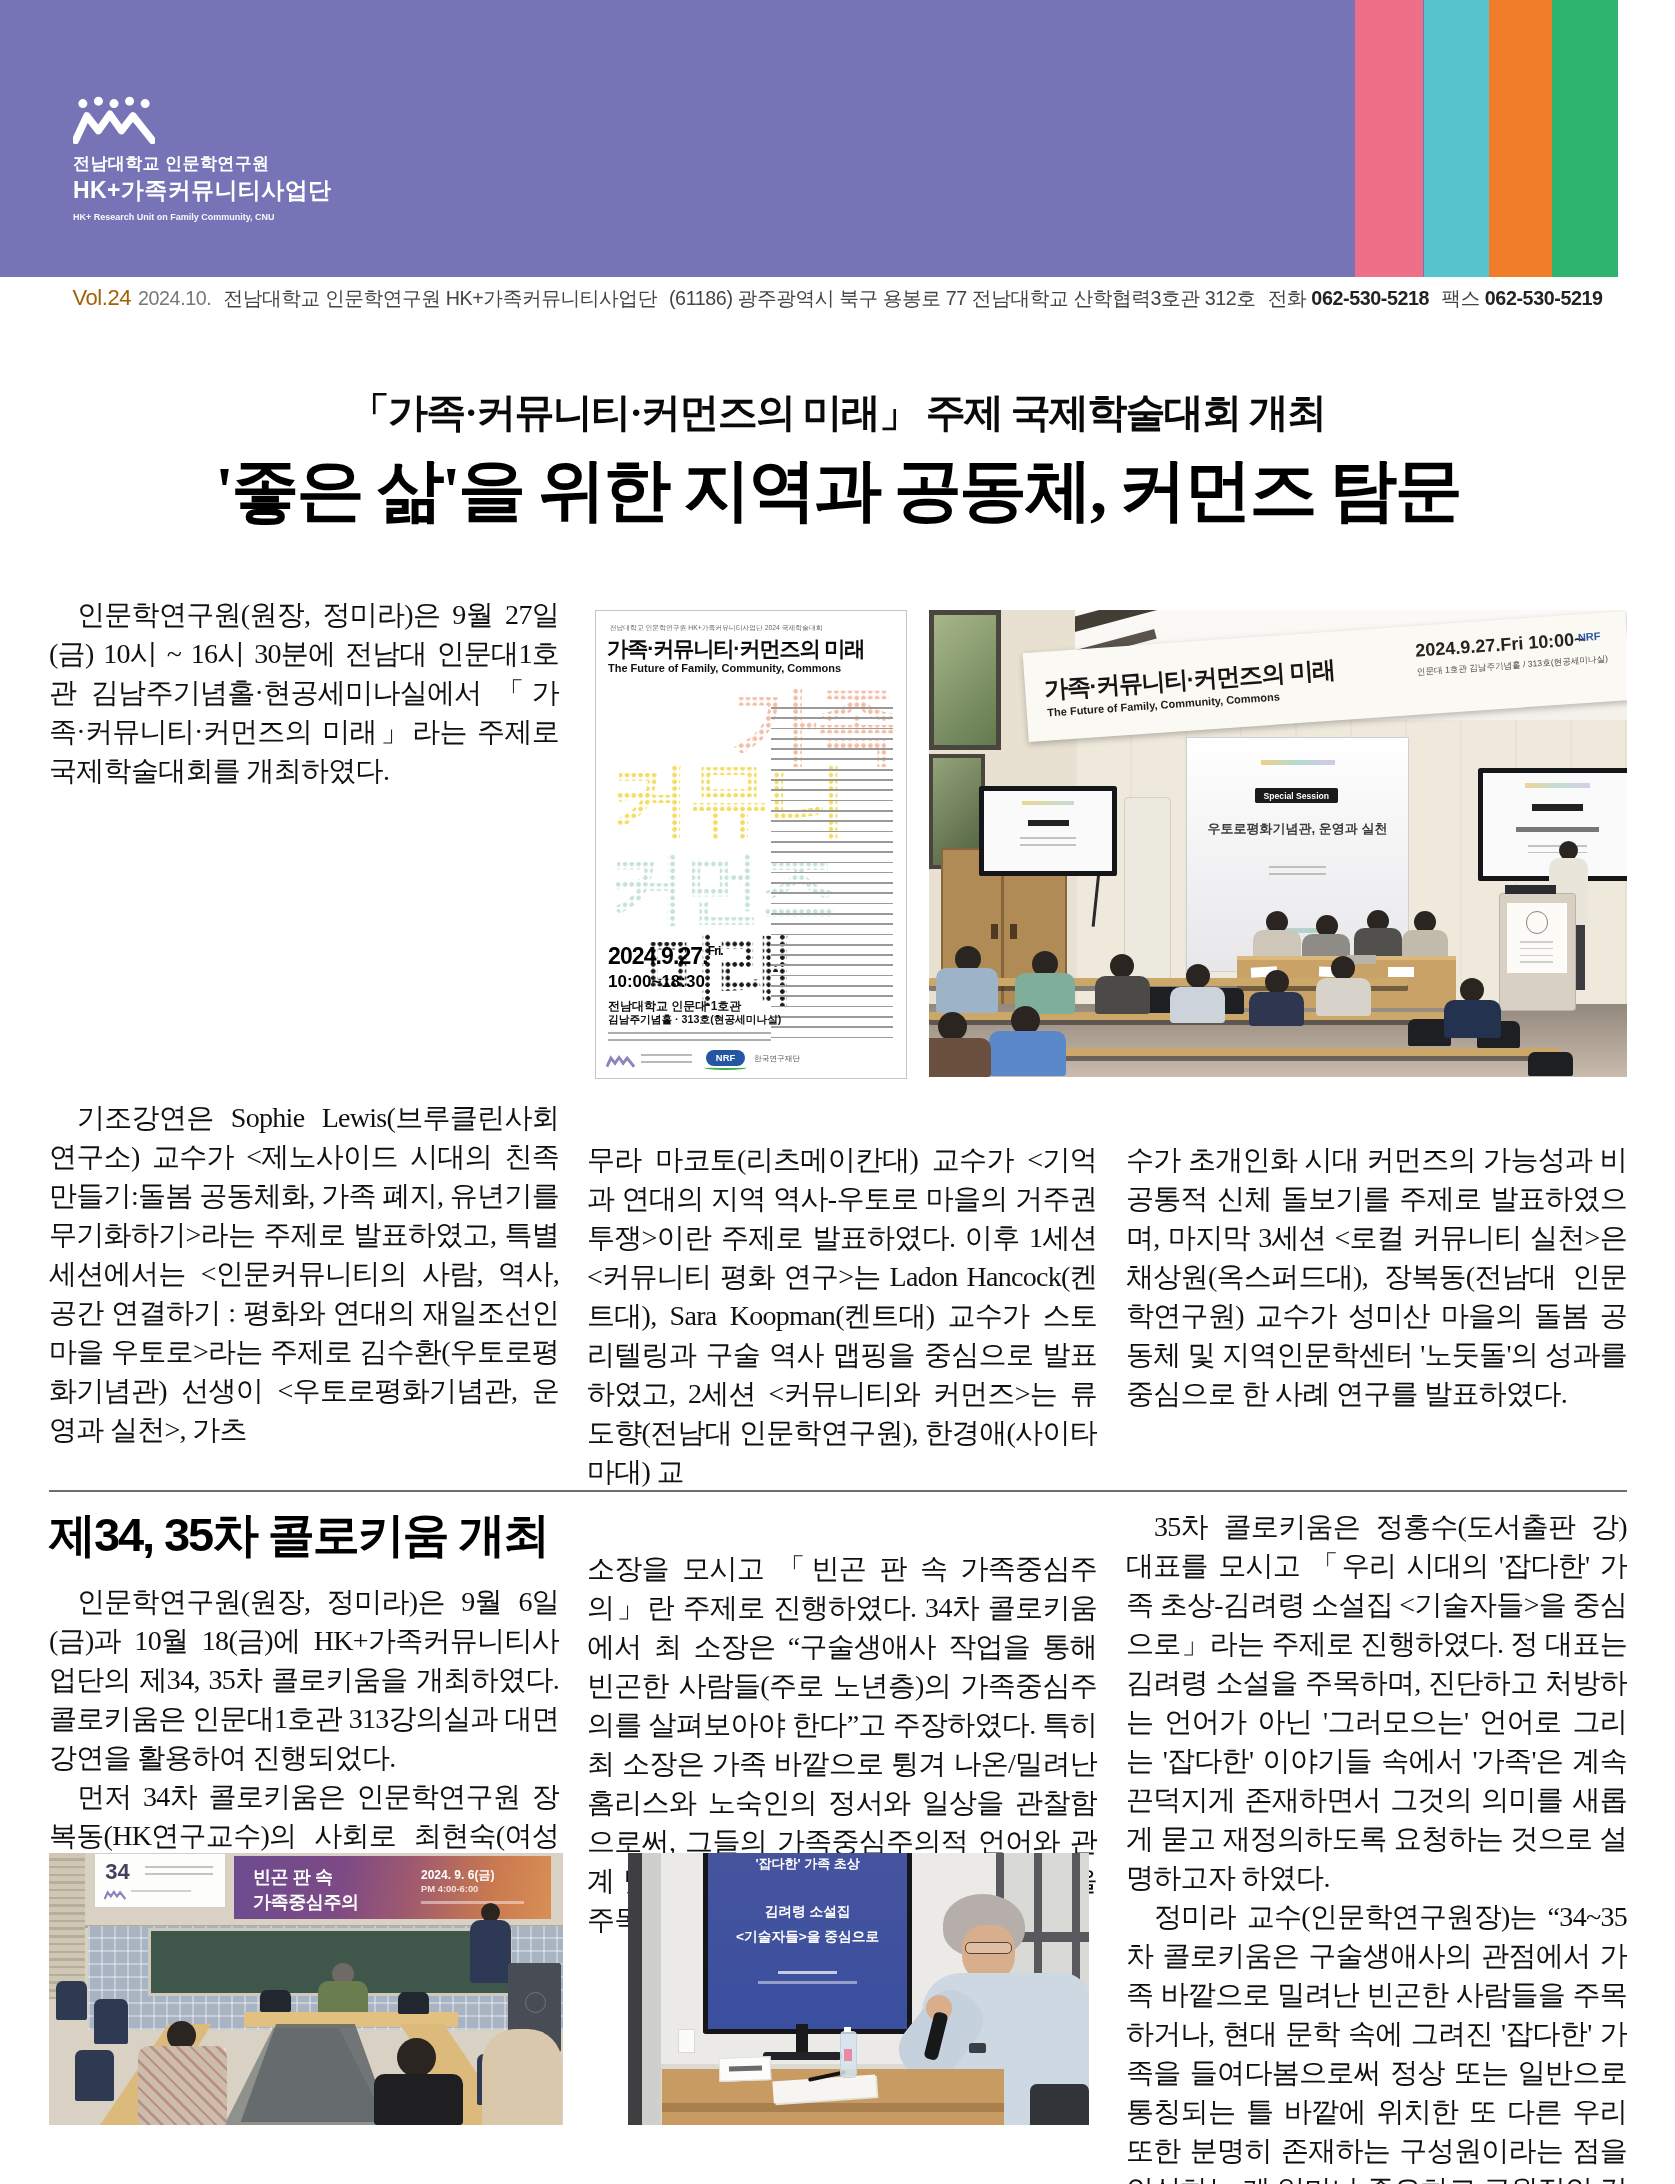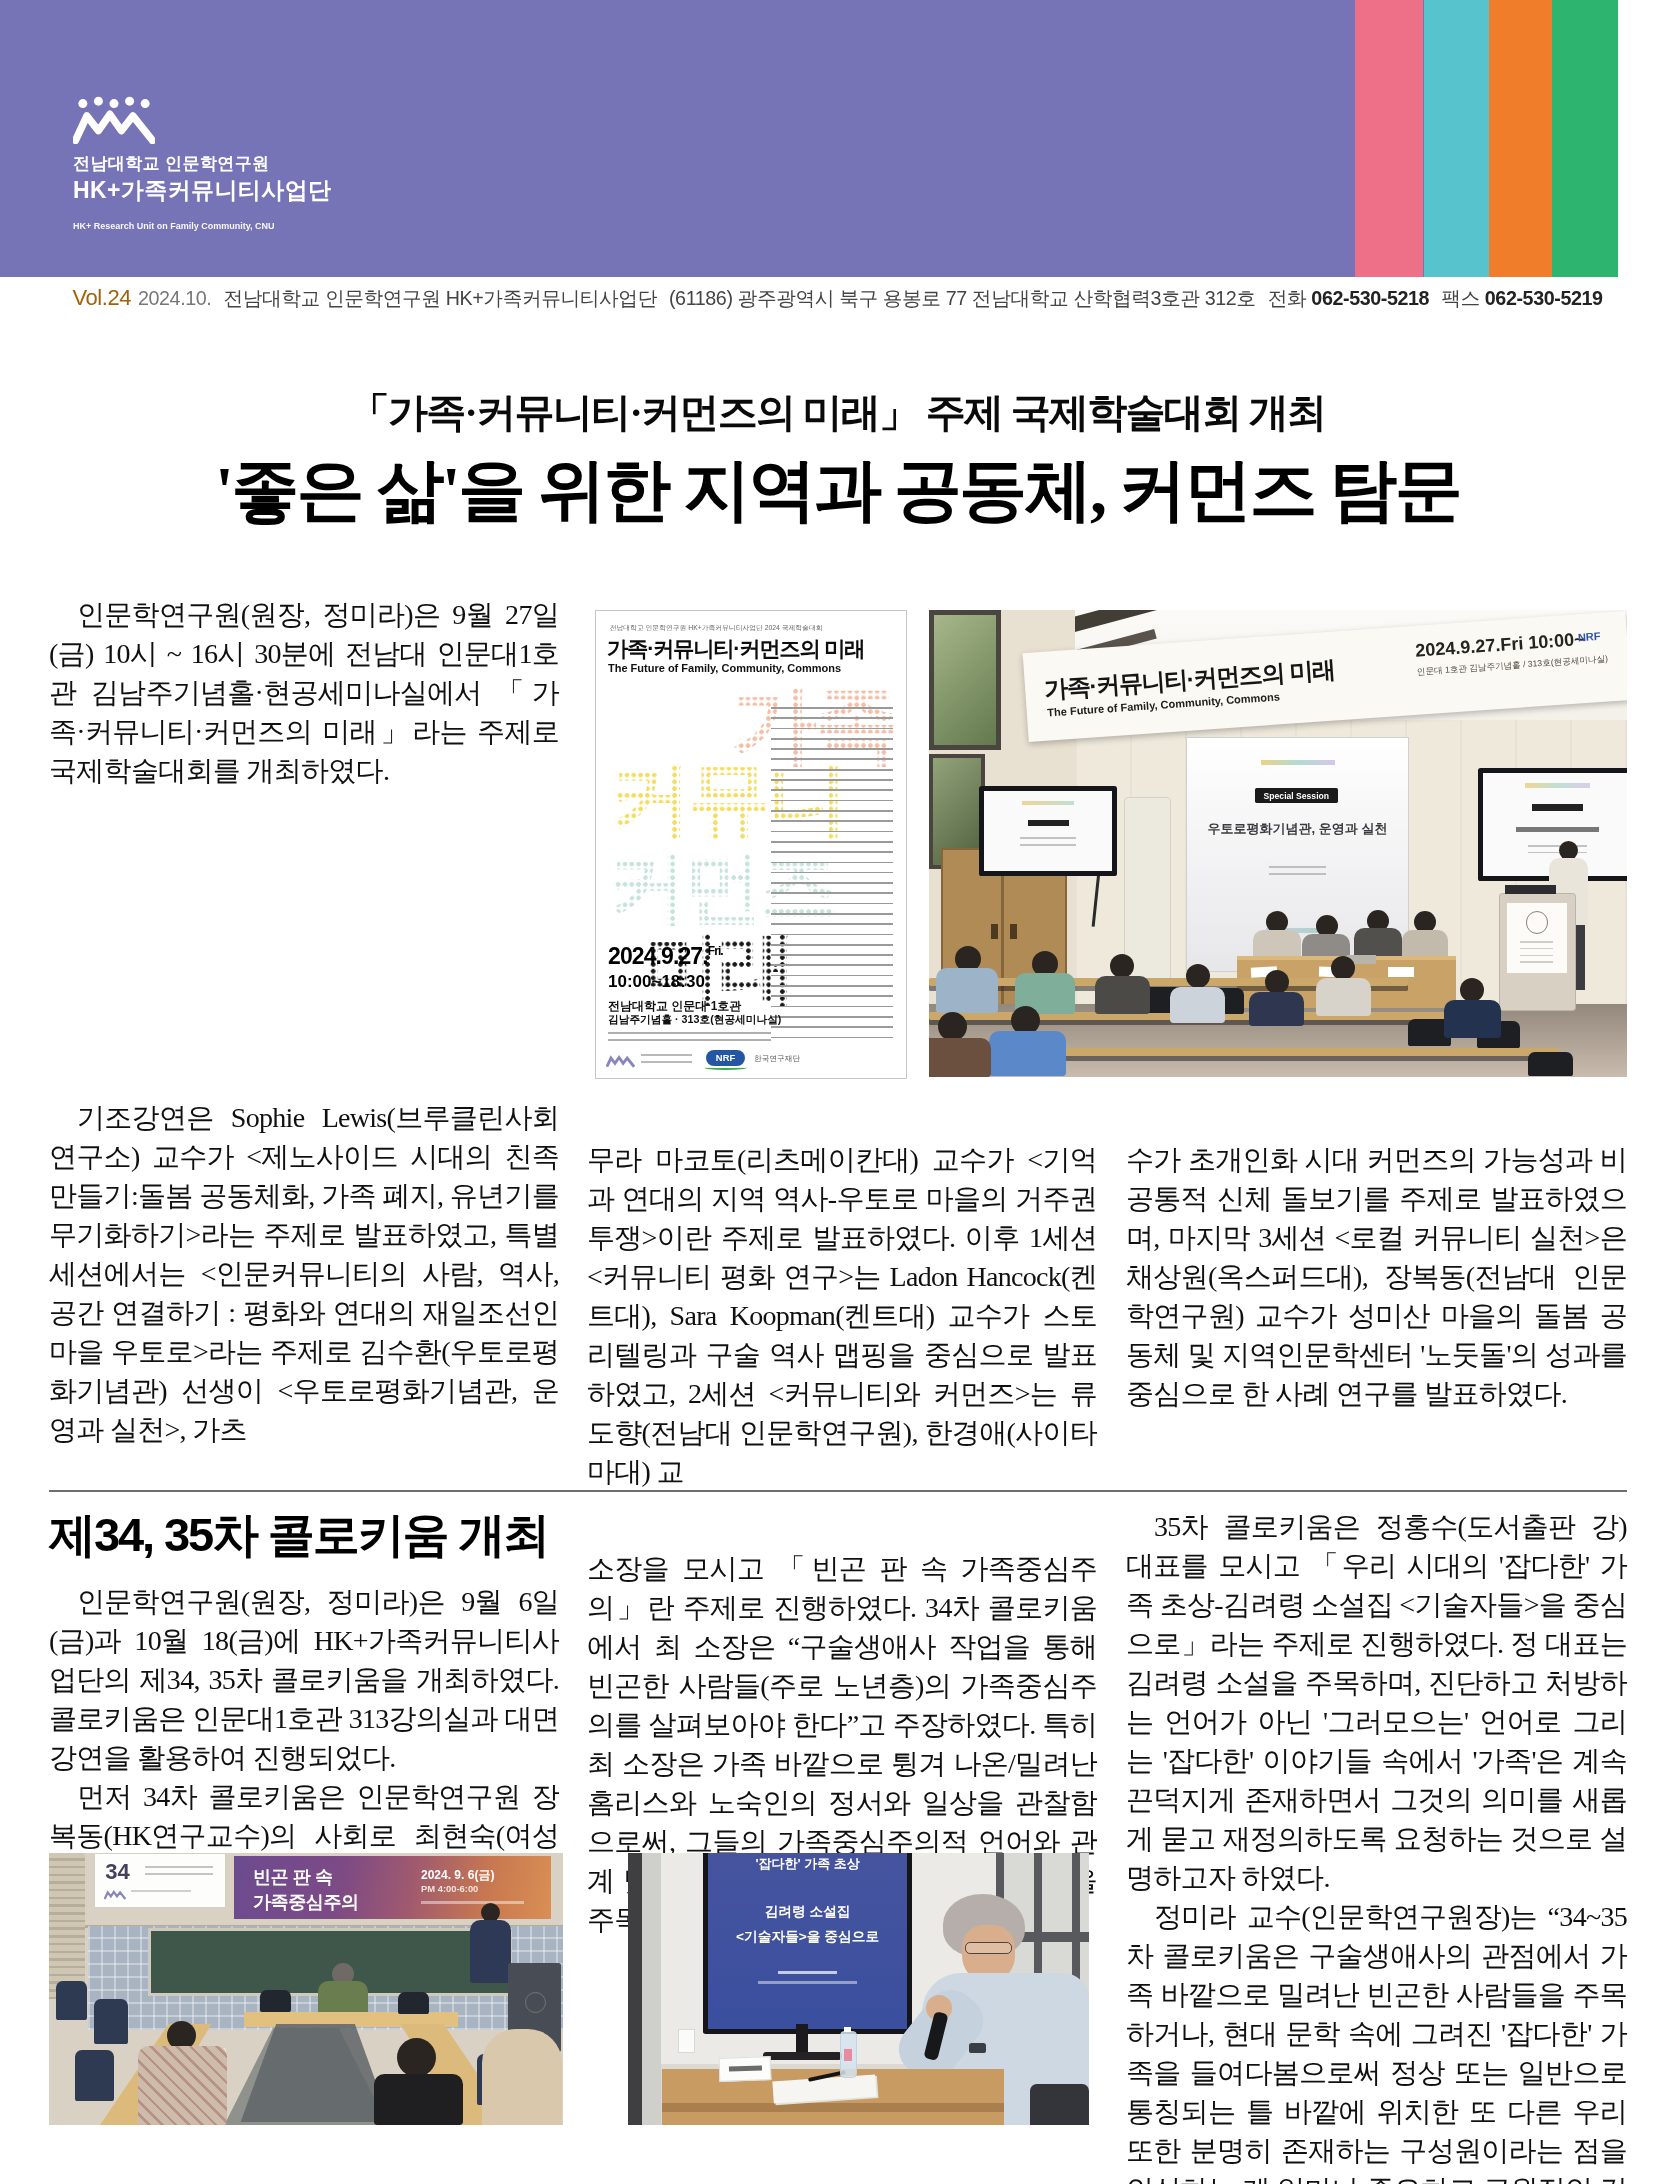--- a/index.html
+++ b/index.html
@@ -11,21 +11,21 @@
   .col{position:absolute;width:510px;font-family:"Liberation Serif","DejaVu Serif",serif;
        font-size:28px;line-height:39px;color:#101010;text-align:justify;letter-spacing:-0.7px;}
   .col p{margin:0;text-indent:1em;}
   .col p.noindent{text-indent:0;margin-top:42px;}
   
   #header{position:absolute;left:0;top:0;width:1675px;height:277px;background:#7673b6;}
   .stripe{position:absolute;top:0;height:277px;}
   #logo{position:absolute;left:73px;top:96px;width:291px;color:#fff;}
   #logo .l1{font-size:17px;font-weight:bold;letter-spacing:0.4px;margin-top:5.1px;}
   #logo .l2{font-size:23px;font-weight:bold;letter-spacing:0.4px;}
-  #logo .l3{font-size:9px;font-weight:bold;opacity:.95;margin-top:15px;}
+  #logo .l3{font-size:9px;font-weight:bold;opacity:.95;margin-top:6px;}
   #masthead{position:absolute;left:300px;top:0;width:1062px;height:277px;text-align:center;color:#fff;}
   #brandrow{position:absolute;left:0;top:67px;width:100%;}
   #brand-kr{font-size:41px;font-weight:bold;letter-spacing:-0.9px;vertical-align:baseline;}
   #brand-en{font-size:21.4px;font-weight:bold;letter-spacing:0px;margin-left:10.3px;}
   #nl{position:absolute;left:0;top:110px;width:100%;font-size:146px;font-weight:800;
       letter-spacing:-4.3px;line-height:137px;transform:scaleY(1.05);transform-origin:top center;white-space:nowrap;}
   
   #infobar{position:absolute;left:0;top:285px;width:1675px;text-align:center;font-size:19.7px;color:#555;letter-spacing:-0.4px;}
   #infobar .vol{font-weight:normal;font-size:22px;color:#a16207;}
   #infobar .dt{color:#777;margin-left:6.8px;}

